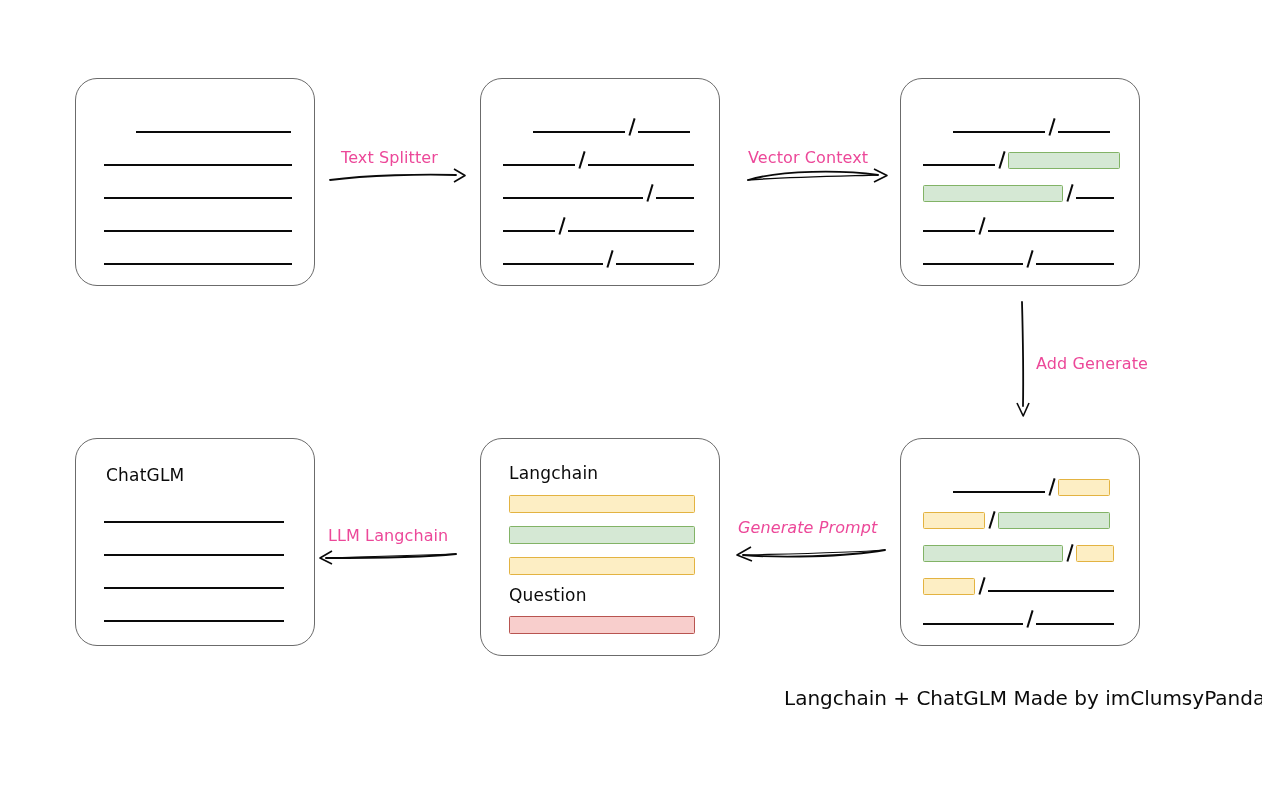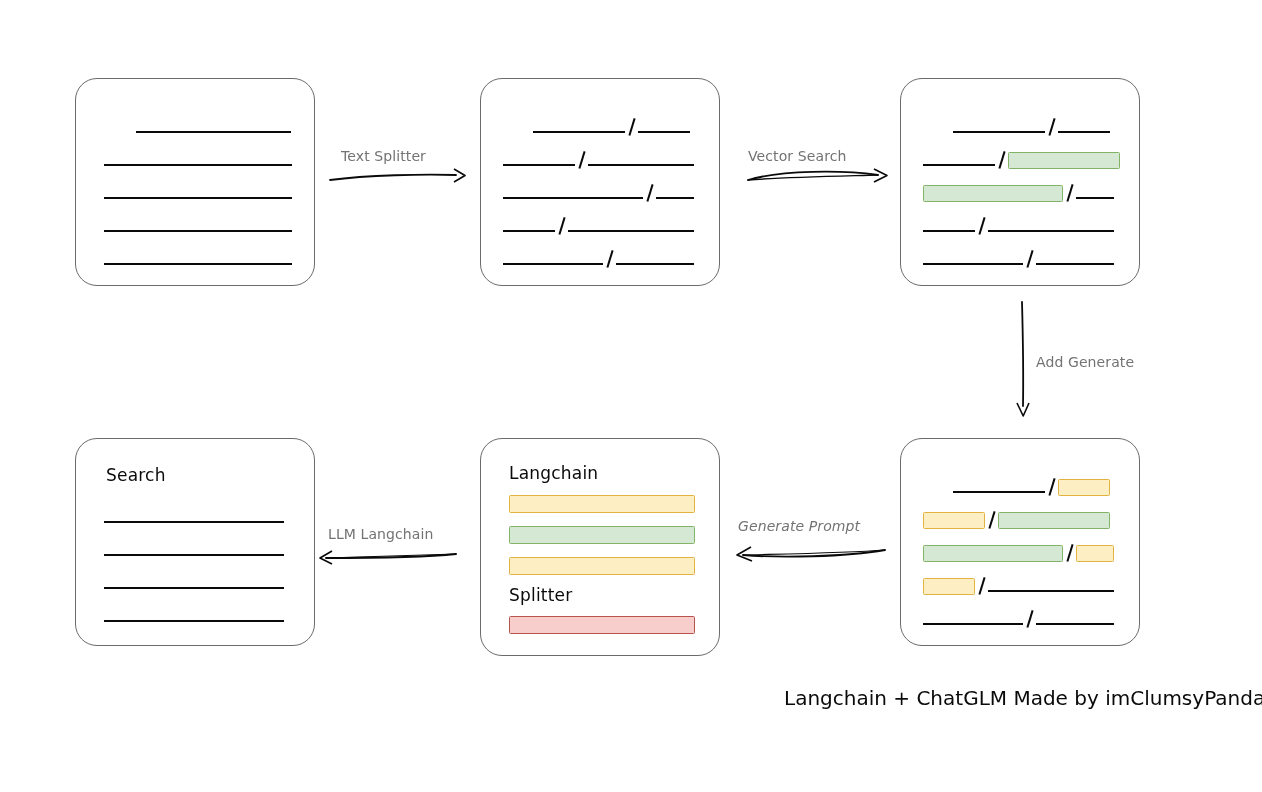--- a/index.html
+++ b/index.html
@@ -92,22 +92,22 @@
     position: absolute;
     box-sizing: border-box;
     height: 18px;
     border-radius: 1.5px;
   }
 
   
   .edge-label {
     position: absolute;
     font-family: "DejaVu Sans", sans-serif;
-    font-size: 14px;
-    color: #737373;
+    font-size: 16px;
+    color: #ec4899;
     white-space: nowrap;
     letter-spacing: 0.1px;
   }
   .arrow-svg {
     position: absolute;
     overflow: visible;
   }
 
   
   .footer {
@@ -180,21 +180,21 @@
       </div>
       <div class="row" style="top: 170px;">
         <span class="spacer" style="width: 22px;"></span>
         <span class="seg-line" style="width: 100px; flex: 0 0 auto;"></span>
         <span class="slash"></span>
         <span class="seg-line" style="width: 78px; flex: 0 0 auto;"></span>
       </div>
     </div>
 </div>
 
-<div class="edge-label" style="left:748px; top:148px;">Vector Search</div>
+<div class="edge-label" style="left:748px; top:148px;">Vector Context</div>
 <svg class="arrow-svg" style="left:746px; top:166px;" width="144" height="22" viewBox="0 0 144 22">
   <path d="M2,14 C36,4 96,4 132,9" stroke="#0a0a0a" stroke-width="1.8" fill="none" stroke-linecap="round"></path>
   <path d="M2,14 C40,11 98,10 132,9" stroke="#0a0a0a" stroke-width="1.4" fill="none" stroke-linecap="round"></path>
   <path d="M128,3 L141,9.5 L128,16" stroke="#0a0a0a" stroke-width="1.6" fill="none" stroke-linejoin="round"></path>
 </svg>
 
 <div class="card" style="left:900px; top:78px; width:240px; height:208px;">
   <div class="rows">
       <div class="row" style="top: 38px;">
         <span class="spacer" style="width: 52px;"></span>
@@ -229,21 +229,21 @@
     </div>
 </div>
 
 <div class="edge-label" style="left:1036px; top:354px;">Add Generate</div>
 <svg class="arrow-svg" style="left:1012px; top:300px;" width="24" height="118" viewBox="0 0 24 118">
   <path d="M10,2 C11,40 11.5,75 11,106" stroke="#0a0a0a" stroke-width="1.8" fill="none" stroke-linecap="round"></path>
   <path d="M5,103 L11.2,116 L17,103" stroke="#0a0a0a" stroke-width="1.6" fill="none" stroke-linejoin="round"></path>
 </svg>
 
 <div class="card" style="left:75px; top:438px; width:240px; height:208px;">
-  <div class="card-title" style="left:30px; top:26px;">Search</div>
+  <div class="card-title" style="left:30px; top:26px;">ChatGLM</div>
   <div class="rows">
       <div class="row" style="top: 68px;">
         <span class="spacer" style="width: 28px;"></span>
         <span class="seg-line" style="width: 180px; flex: 0 0 auto;"></span>
       </div>
       <div class="row" style="top: 101px;">
         <span class="spacer" style="width: 28px;"></span>
         <span class="seg-line" style="width: 180px; flex: 0 0 auto;"></span>
       </div>
       <div class="row" style="top: 134px;">
@@ -260,21 +260,21 @@
 <div class="edge-label" style="left:328px; top:526px;">LLM Langchain</div>
 <svg class="arrow-svg" style="left:318px; top:546px;" width="140" height="22" viewBox="0 0 140 22">
   <path d="M138,8 C100,12 42,12 8,12" stroke="#0a0a0a" stroke-width="1.8" fill="none" stroke-linecap="round"></path>
   <path d="M138,8 C102,9 44,11 8,12" stroke="#0a0a0a" stroke-width="1.2" fill="none" stroke-linecap="round"></path>
   <path d="M14,5 L2,12 L14,18" stroke="#0a0a0a" stroke-width="1.6" fill="none" stroke-linejoin="round"></path>
 </svg>
 
 <div class="card" style="left:480px; top:438px; width:240px; height:218px;">
   <div class="card-title" style="left:28px; top:24px;">Langchain</div>
   <div class="bars"></div>
-  <div class="card-title" style="left:28px; top:146px;">Splitter</div>
+  <div class="card-title" style="left:28px; top:146px;">Question</div>
   <div class="bars"></div>
 <div class="bar chip-yellow" style="left: 28px; top: 56px; width: 186px;"></div>
     <div class="bar chip-green" style="left: 28px; top: 87px; width: 186px;"></div>
     <div class="bar chip-yellow" style="left: 28px; top: 118px; width: 186px;"></div>
     <div class="bar chip-red" style="left: 28px; top: 177px; width: 186px;"></div>
   </div>
 
 <div class="edge-label" style="left:738px; top:518px;font-style:italic;">Generate Prompt</div>
 <svg class="arrow-svg" style="left:735px; top:542px;" width="152" height="22" viewBox="0 0 152 22">
   <path d="M150,8 C110,15 44,16 8,13" stroke="#0a0a0a" stroke-width="1.8" fill="none" stroke-linecap="round"></path>

